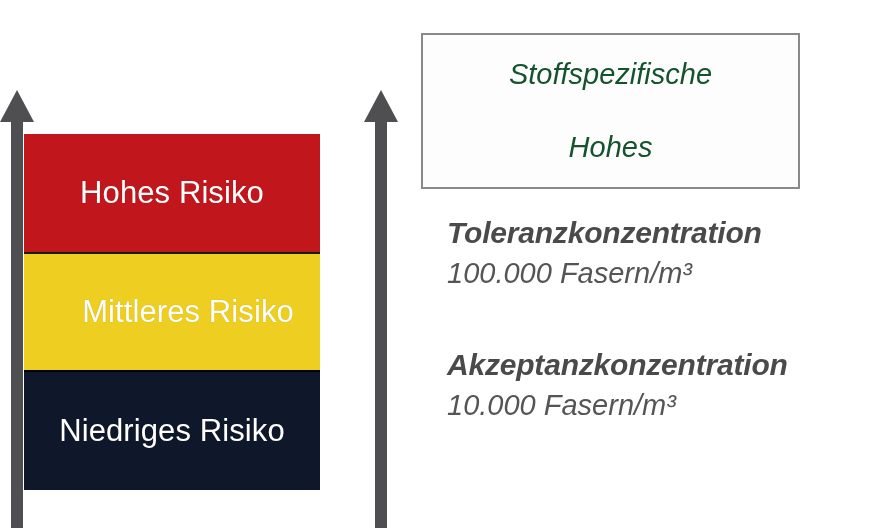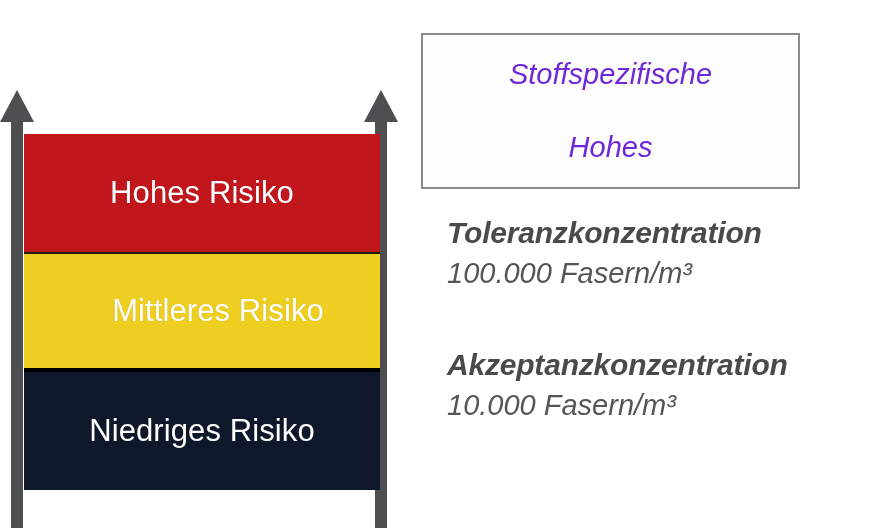--- a/index.html
+++ b/index.html
@@ -34,21 +34,21 @@
     height: 440px;
     top: 88px;
   }
   #arrow-left  { left: -4px; }
   #arrow-right { left: 360px; }
 
   .bars {
     position: absolute;
     left: 24px;
     top: 134px;
-    width: 356px;
+    width: 296px;
     height: 356px;
   }
   .bar {
     position: absolute;
     left: 0;
     width: 100%;
     display: flex;
     align-items: center;
     justify-content: center;
     text-align: center;
@@ -62,21 +62,21 @@
   #bar-high {
     top: 0;
     height: 120px;
     background: #C1161C;
     border-bottom: 2px solid #1c1c0c;
   }
   #bar-medium {
     top: 120px;
     height: 118px;
     background: #EECE21;
-    border-bottom: 4px solid #000000;
+    border-bottom: 2px solid #000000;
     padding-left: 32px;
   }
   #bar-low {
     top: 238px;
     height: 118px;
     background: #0f172a;
   }
   .bar-label { display: block; padding: 0 6px; }
 
   
@@ -98,21 +98,21 @@
     box-sizing: border-box;
     background: #fdfdfd;
     display: flex;
     align-items: center;
     justify-content: center;
   }
   #title-box-text {
     font-style: italic;
     font-size: 29px;
     line-height: 1.27;
-    color: #6d28d9;
+    color: #14532d;
     text-align: center;
     padding: 0 10px;
   }
 
   .value-group { position: absolute; left: 26px; width: 470px; }
   #group-toleranz   { top: 216px; }
   #group-akzeptanz  { top: 348px; }
 
   .value-heading {
     font-style: italic;

